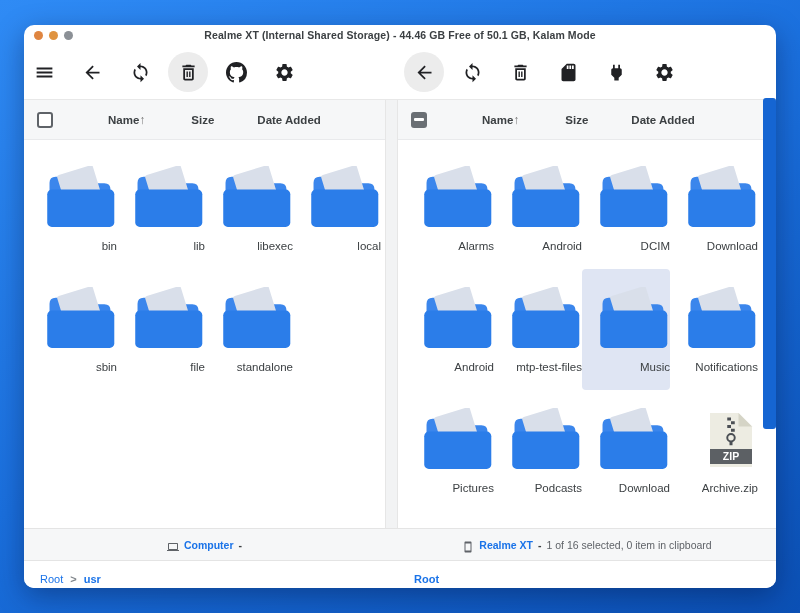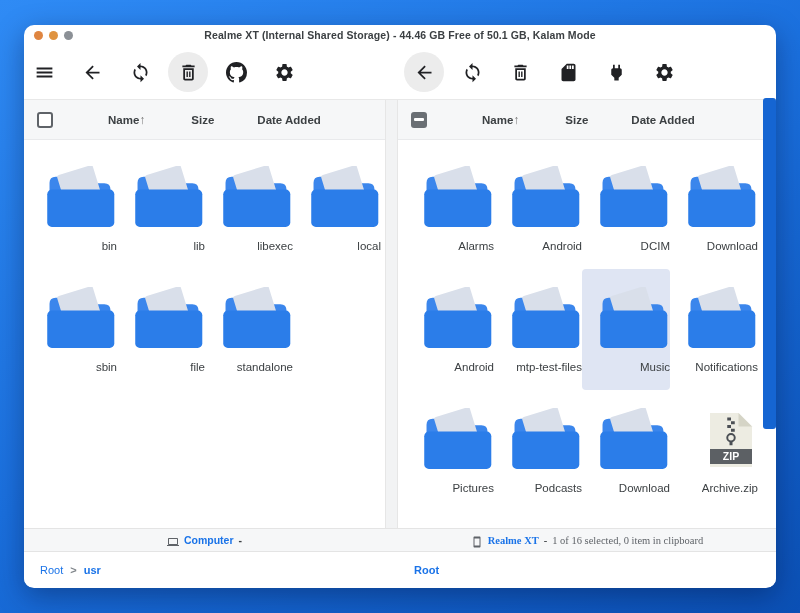--- a/index.html
+++ b/index.html
@@ -55,26 +55,26 @@
   .cell.selected { background:var(--selection); }
   .file-icon { width:74px; height:64px; margin-top:18px; display:block; }
   .file-icon.zip { width:54px; height:64px; }
   .file-label { margin-top:10px; font-size:11.5px; color:#3c4043; max-width:86px;
     white-space:nowrap; overflow:hidden; text-overflow:ellipsis; }
 
   .scrollbar-thumb { position:absolute; right:0; top:73px; width:13px; height:331px;
     background:var(--scrollbar); border-radius:3px; z-index:5; cursor:pointer; }
 
   
-  .status-row { height:24px; display:flex; background:#f6f7f8; border-top:1px solid #e4e4e4;
+  .status-row { height:33px; display:flex; background:#f6f7f8; border-top:1px solid #e4e4e4;
     border-bottom:1px solid #e4e4e4; }
   .status-cell { display:flex; align-items:center; justify-content:center; gap:5px; }
   .status-cell.lcell { width:361px; }
   .status-cell.gap { width:13px; }
-  .status-cell.rcell { flex:1;font-family:Liberation Serif, serif; }
+  .status-cell.rcell { flex:1; }
   .st-icon { width:12px; height:12px; color:#5f6368; display:block; }
   .st-device { color:var(--accent); font-weight:700; font-size:10.5px; cursor:pointer; }
   .st-sep { color:#3c4043; font-weight:700; font-size:10.5px; }
   .st-text { color:#5f6368; font-size:10.5px; }
 
   
   .crumb-row { height:35px; display:flex; background:#fff; }
   .crumb-cell { display:flex; align-items:center; }
   .crumb-cell.lcell { width:361px; padding-left:16px; }
   .crumb-cell.gap { width:13px; }

